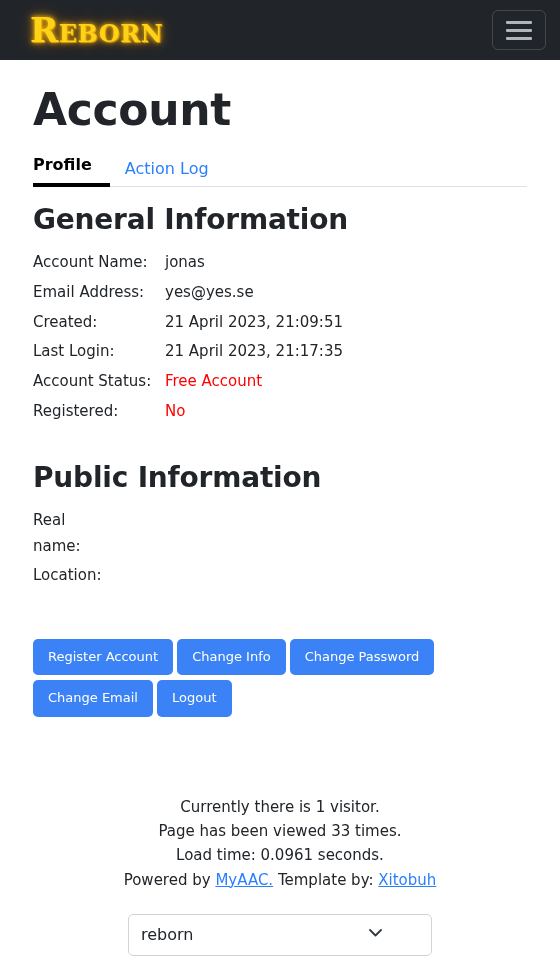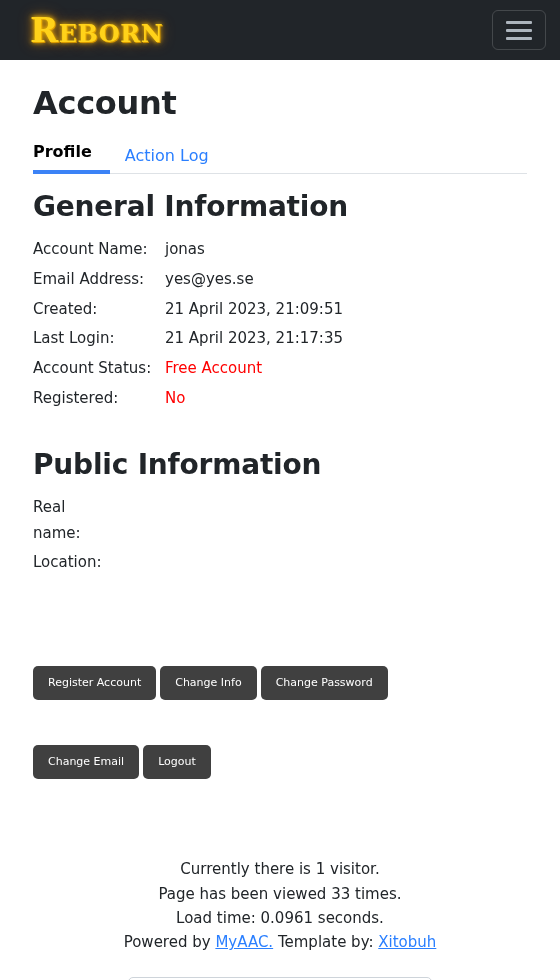--- a/index.html
+++ b/index.html
@@ -58,21 +58,21 @@
     height: 3px;
     background: #adb5bd;
     border-radius: 1px;
   }
 
   
   .container {
     padding: 0 33px;
   }
   h1.page-title {
-    font-size: 32px;
+    font-size: 44px;
     font-weight: bold;
     margin: 24px 0 14px 0;
     letter-spacing: -0.3px;
   }
 
   
   .tabs {
     display: flex;
     align-items: flex-end;
     border-bottom: 1px solid #dee2e6;
@@ -85,21 +85,21 @@
     cursor: pointer;
     text-decoration: none;
     background: transparent;
     border: none;
     margin-bottom: -1px;
   }
   .tab:first-child { padding-left: 0; padding-right: 18px; }
   .tab.active {
     color: #000000;
     font-weight: bold;
-    border-bottom: 4px solid #3b82f6;
+    border-bottom: 4px solid #000000;
   }
 
   
   h2.section-title {
     font-size: 28px;
     font-weight: bold;
     margin: 14px 0 12px 0;
     letter-spacing: -0.2px;
   }
   h2.section-title.public { margin-top: 34px; }
@@ -121,30 +121,29 @@
 
   
   .button-row {
     margin-top: 48px;
     display: flex;
     flex-wrap: wrap;
     gap: 5px 4px;
     max-width: 440px;
   }
   .btn {
-    background: #404040;
+    background: #3b82f6;
     color: #ffffff;
     border: none;
     border-radius: 5px;
     padding: 11px 15px;
-    font-size: 11px;
+    font-size: 13px;
     font-family: inherit;
     cursor: pointer;
     line-height: 1.1;
-    margin-top: 40px;
   }
 
   
   footer.page-footer {
     margin-top: 78px;
     text-align: center;
     font-size: 15px;
     line-height: 1.62;
   }
   footer.page-footer a,

